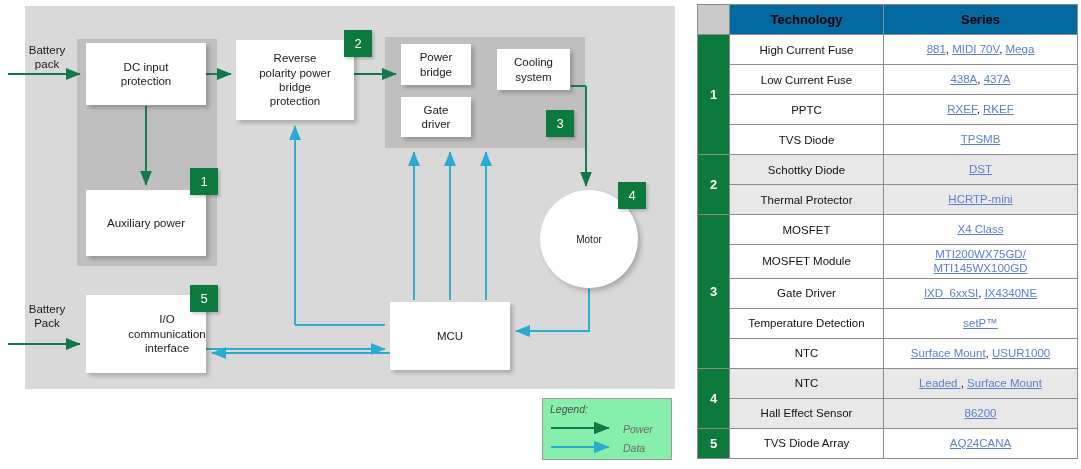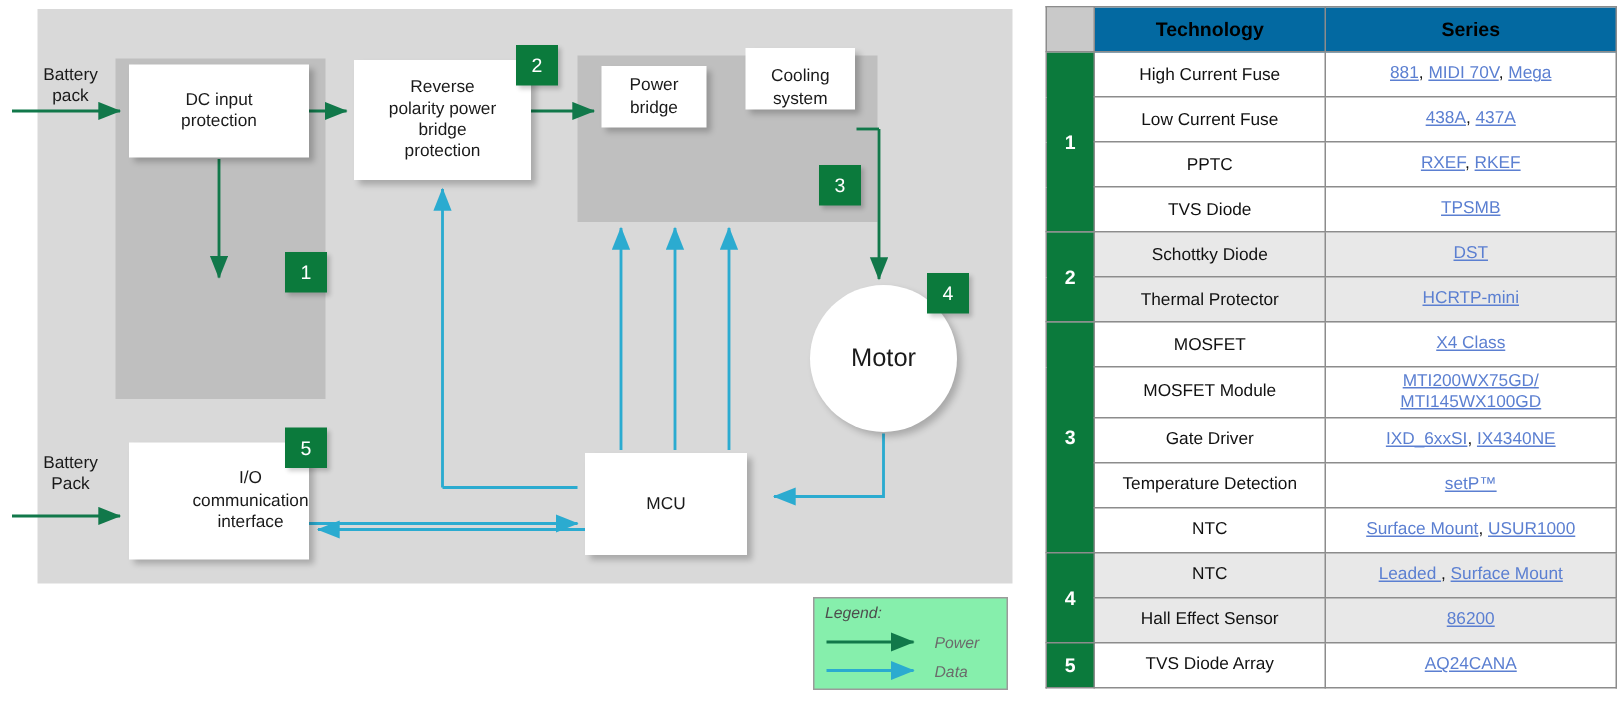--- a/index.html
+++ b/index.html
@@ -15,28 +15,28 @@
 
   .blk{position:absolute;background:#ffffff;box-shadow:3px 3px 4px rgba(0,0,0,0.22);
        display:flex;align-items:center;justify-content:center;text-align:center;
        font-size:11.5px;color:#1a1a1a;line-height:1.25;box-sizing:border-box;}
   .blk span{display:block;padding:0 4px;}
 
   #blk-dcin{left:86px;top:43px;width:120px;height:62px;}
   #blk-aux{left:86px;top:190px;width:120px;height:66px;}
   #blk-rev{left:236px;top:40px;width:118px;height:80px;}
   #blk-pbridge{left:401px;top:44px;width:70px;height:41px;}
-  #blk-cool{left:497px;top:32px;width:73px;height:41px;align-items:flex-end;}
+  #blk-cool{left:497px;top:49px;width:73px;height:41px;}
   #blk-gate{left:401px;top:97px;width:70px;height:40px;}
-  #blk-mcu{left:390px;top:302px;width:108px;height:68px;}
+  #blk-mcu{left:390px;top:302px;width:120px;height:68px;}
   #blk-io{left:86px;top:295px;width:120px;height:78px;padding-left:42px;}
 
   .motor{position:absolute;left:540px;top:190px;width:98px;height:98px;border-radius:50%;
          background:#ffffff;box-shadow:3px 3px 5px rgba(0,0,0,0.22);
-         display:flex;align-items:center;justify-content:center;font-size:17px;color:#1a1a1a;}
+         display:flex;align-items:center;justify-content:center;font-size:10px;color:#1a1a1a;}
 
   .badge{position:absolute;width:28px;height:27px;background:#0b7a3c;color:#ffffff;
          display:flex;align-items:center;justify-content:center;font-size:13px;
          box-shadow:2px 2px 3px rgba(0,0,0,0.20);}
   #badge-1{left:190px;top:168px;}
   #badge-2{left:344px;top:30px;}
   #badge-3{left:546px;top:110px;}
   #badge-4{left:618px;top:182px;}
   #badge-5{left:190px;top:285px;}
 
@@ -114,28 +114,34 @@
         <path d="M571,86 L586,86"></path>
       </g>
     </svg>
 
     <div class="extlabel" id="lbl-bp1">Battery<br>pack</div>
     <div class="extlabel" id="lbl-bp2">Battery<br>Pack</div>
 
     <div class="blk" id="blk-dcin">
         <span>DC input<br>protection</span>
       </div>
+    <div class="blk" id="blk-aux">
+        <span>Auxiliary power</span>
+      </div>
     <div class="blk" id="blk-rev">
         <span>Reverse<br>polarity power<br>bridge<br>protection</span>
       </div>
     <div class="blk" id="blk-pbridge">
         <span>Power<br>bridge</span>
       </div>
     <div class="blk" id="blk-cool">
         <span>Cooling<br>system</span>
+      </div>
+    <div class="blk" id="blk-gate">
+        <span>Gate<br>driver</span>
       </div>
     <div class="blk" id="blk-mcu">
         <span>MCU</span>
       </div>
     <div class="blk" id="blk-io">
         <span>I/O<br>communication<br>interface</span>
       </div>
     <div class="motor">
         <span>Motor</span>
       </div>

